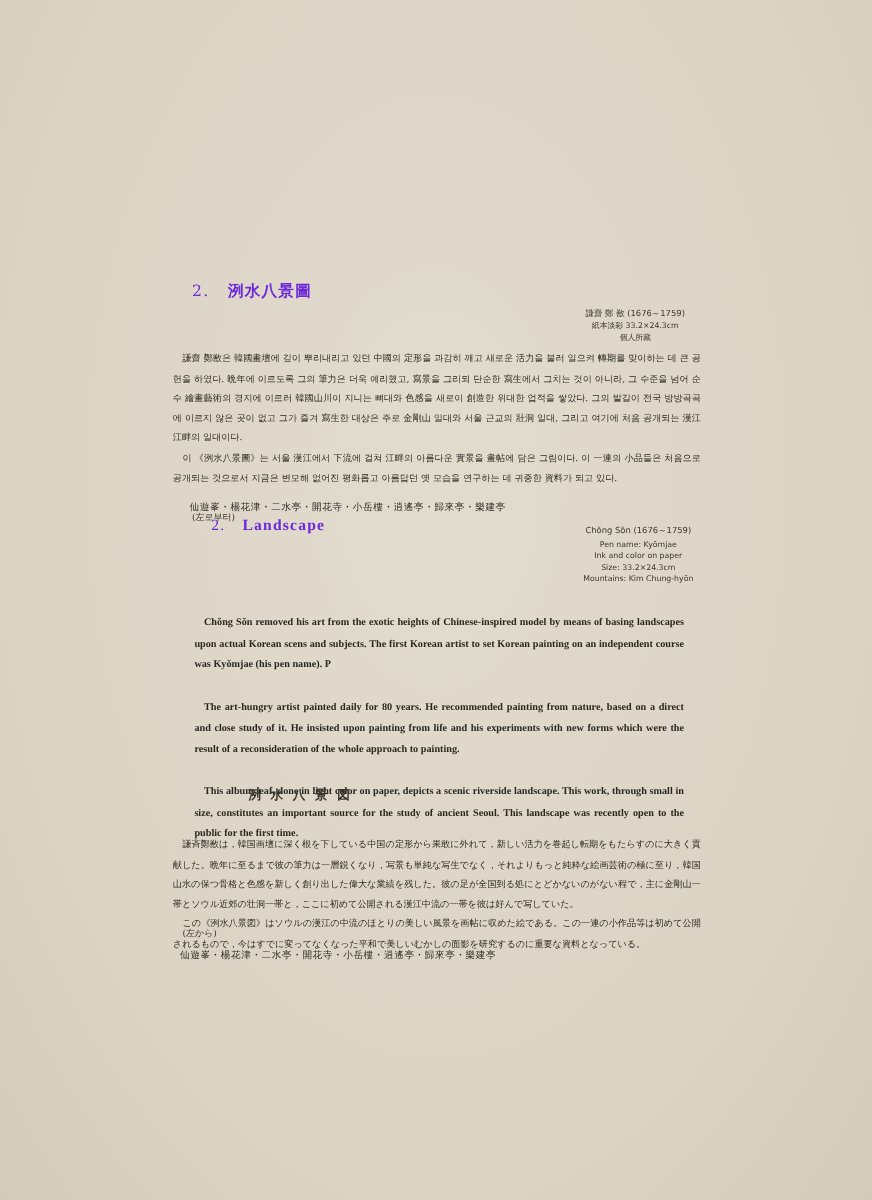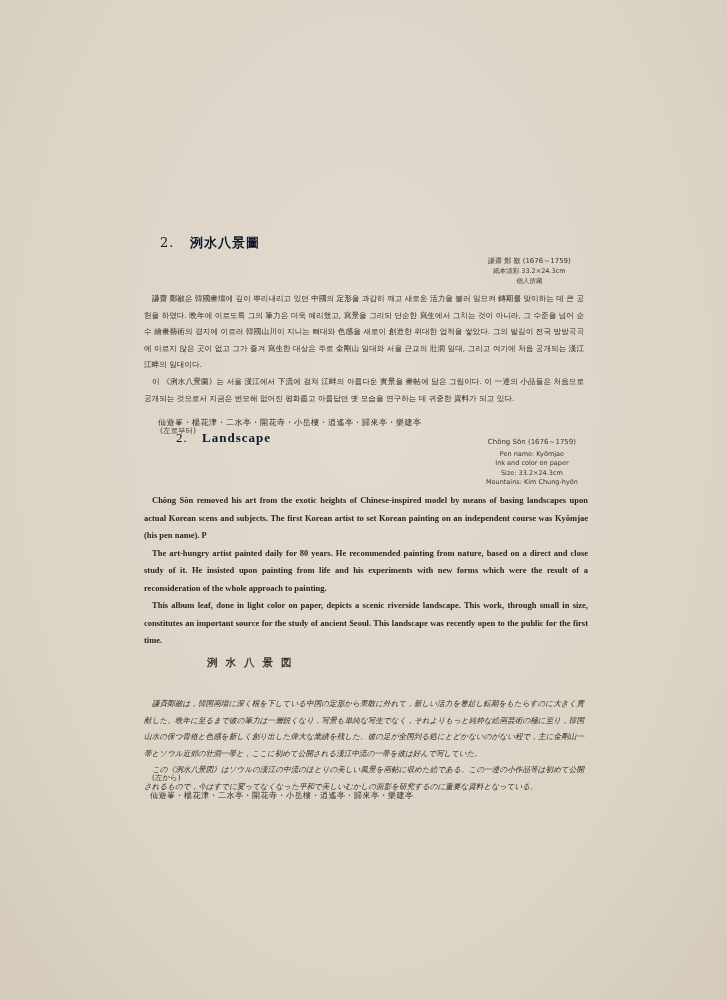--- a/index.html
+++ b/index.html
@@ -14,21 +14,21 @@
       position: relative;
       overflow: hidden;
       color: #2a2620;
       font-family: "DejaVu Serif", serif;
     }
     .abs { position: absolute; }
     .heading {
       font-size: 13px;
       font-weight: bold;
       letter-spacing: 1px;
-      color: #0f172a;
+      color: #6d28d9;
     }
     .heading .num {
       font-weight: normal;
       margin-right: 10px;
     }
     .meta {
       font-family: "DejaVu Sans", sans-serif;
       font-size: 6.5px;
       line-height: 10px;
       color: #3a352c;
@@ -45,29 +45,29 @@
     .body-ko p { margin: 0; text-indent: 8px; }
     .body-en {
       font-family: "Liberation Serif", serif;
       font-size: 8.5px;
       line-height: 17.5px;
       width: 444px;
       text-align: justify;
       color: #2b2720;
       font-weight: bold;
     }
-    .body-en p { margin: 0; text-indent: 8px; }
+    .body-en p { margin: 18px; text-indent: 8px; }
     .body-jp {
       font-size: 7.6px;
       line-height: 16.6px;
       width: 440px;
       text-align: justify;
       color: #2d2923;
     }
-    .body-jp p { margin: 0; text-indent: 8px; font-style: italic; }
+    .body-jp p { margin: 0; text-indent: 8px; }
     .caption {
       font-size: 7.5px;
       color: #3a352c;
     }
     .sites {
       font-size: 8px;
       color: #2d2923;
       letter-spacing: 0.5px;
     }
     .jp-title {

